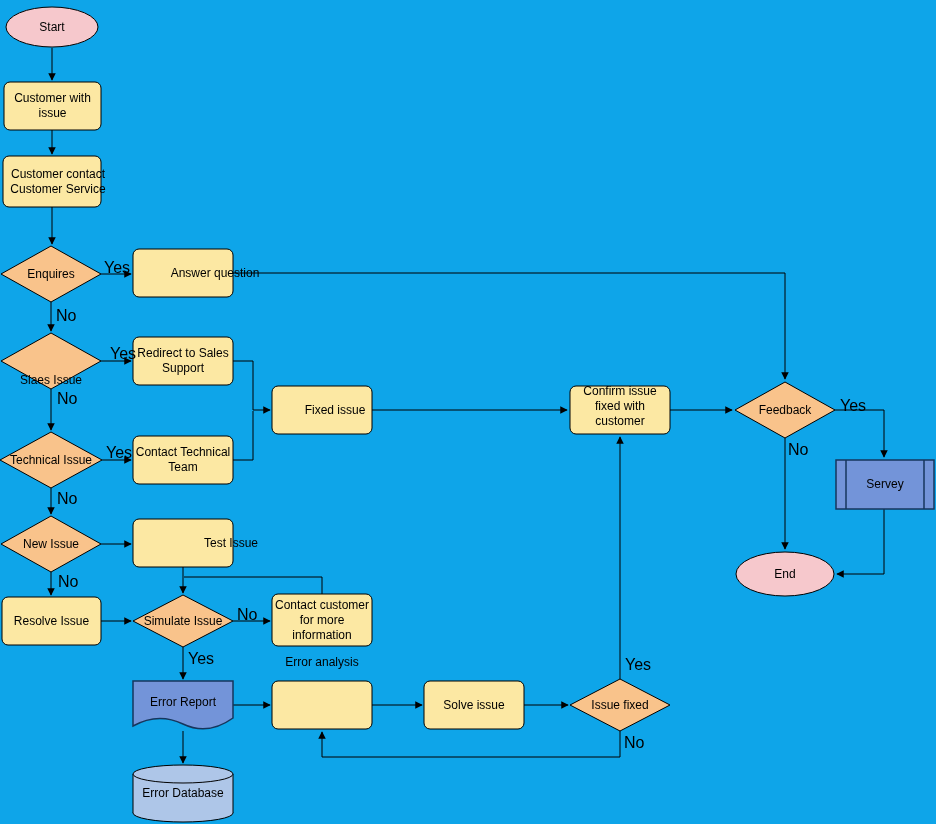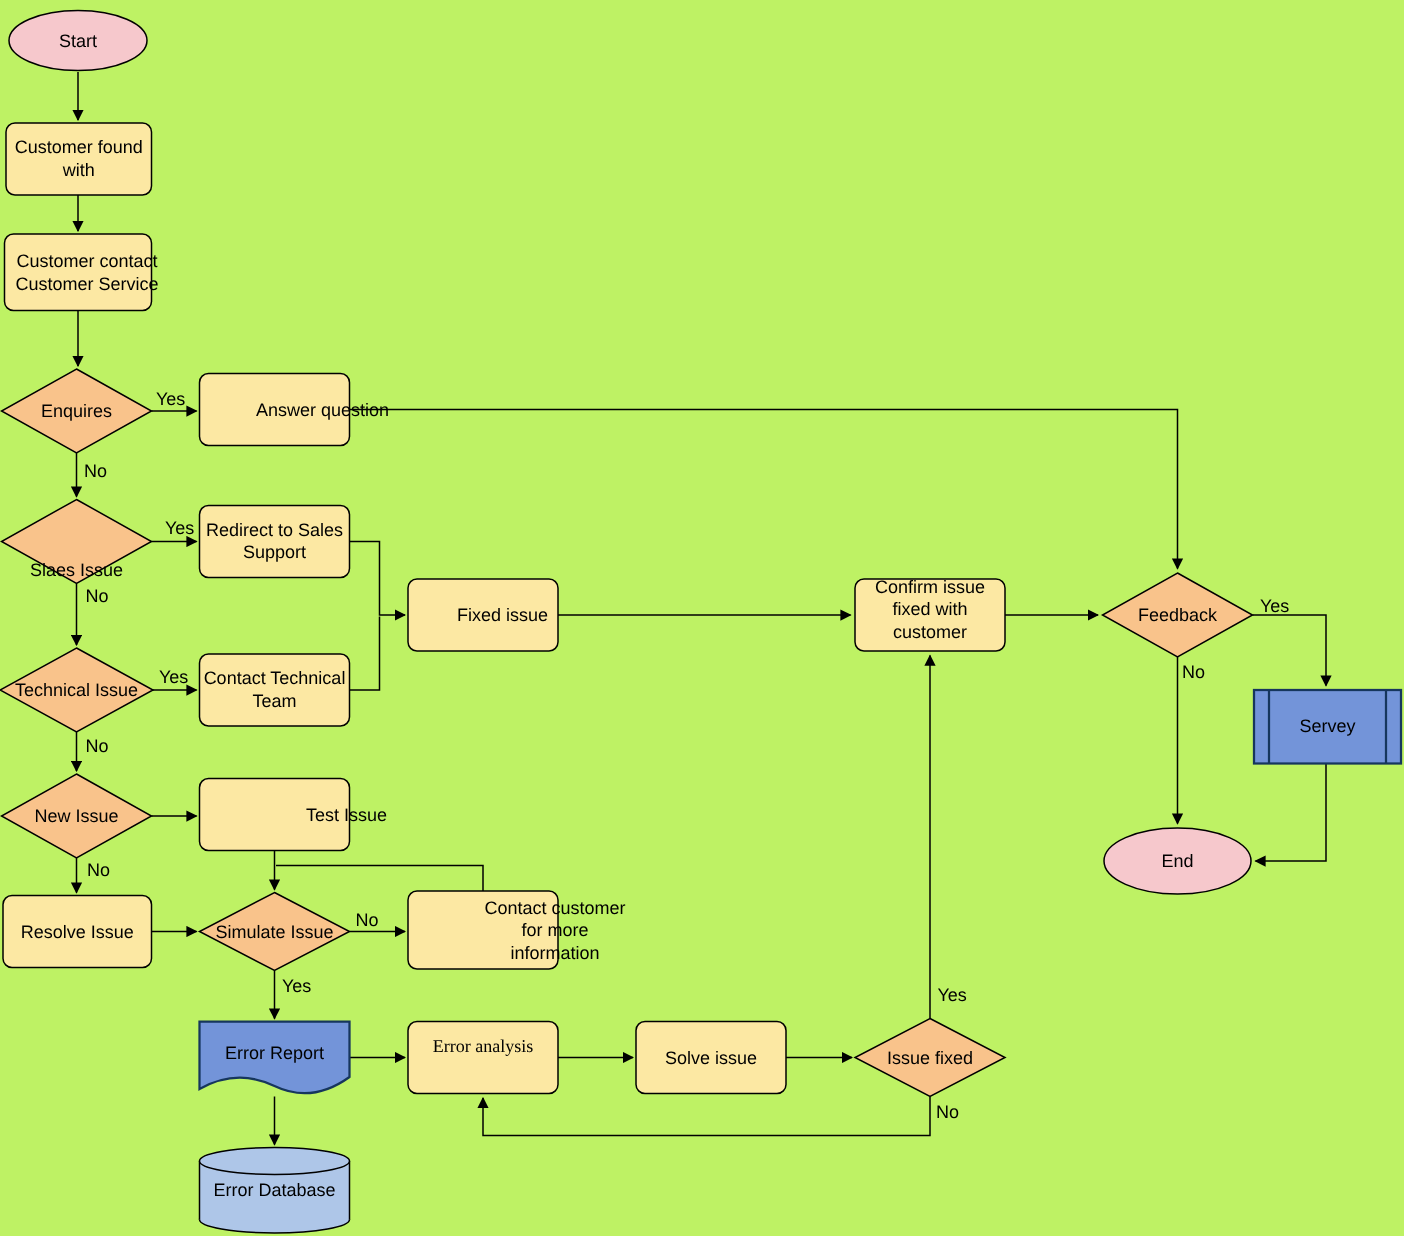--- a/index.html
+++ b/index.html
@@ -1,19 +1,19 @@
 <!DOCTYPE html>
 <html><head>
 <meta charset="utf-8">
 <style>
   html,body{margin:0;padding:0;background:#ffffff;}
-  .canvas{position:relative;width:936px;height:824px;background:#bef264;font-family:"Liberation Sans",sans-serif;overflow:hidden;}
+  .canvas{position:relative;width:936px;height:824px;background:#0ea5e9;font-family:"Liberation Sans",sans-serif;overflow:hidden;}
   .canvas svg{position:absolute;left:0;top:0;}
   .node-label{position:absolute;display:flex;align-items:center;justify-content:center;text-align:center;font-size:12px;line-height:1.25;color:#000;pointer-events:none;}
-  .edge-label{position:absolute;font-size:12px;color:#000;white-space:nowrap;}
+  .edge-label{position:absolute;font-size:16px;color:#000;white-space:nowrap;}
   .edge{stroke:#000;fill:none;stroke-width:1;}
   .shape{stroke:#000;stroke-width:1;}
   .blue-shape{stroke:#16365d;stroke-width:1.5;}
 </style>
 </head>
 <body>
 
 <div class="canvas">
 
   <svg width="936" height="824" viewBox="0 0 936 824">
@@ -84,40 +84,40 @@
     <g>
       <ellipse class="shape" cx="183" cy="813" rx="50" ry="9" fill="#aec6e8"></ellipse>
       <rect x="133" y="774" width="100" height="39" stroke="none" fill="#aec6e8"></rect>
       <line class="shape" x1="133" y1="774" x2="133" y2="813"></line>
       <line class="shape" x1="233" y1="774" x2="233" y2="813"></line>
       <ellipse class="shape" cx="183" cy="774" rx="50" ry="9" fill="#aec6e8"></ellipse>
     </g>
   </svg>
 
   <div class="node-label" style="left:6px;top:7px;width:92px;height:41px;">Start</div>
-  <div class="node-label" style="left:4px;top:82px;width:97px;height:48px;">Customer found with</div>
+  <div class="node-label" style="left:4px;top:82px;width:97px;height:48px;">Customer with issue</div>
   <div class="node-label" style="left:3px;top:156px;width:110px;height:51px;">Customer contact Customer Service</div>
   <div class="node-label" style="left:1px;top:246px;width:100px;height:56px;">Enquires</div>
   <div class="node-label" style="left:133px;top:249px;width:100px;height:48px;padding-left:32px;">Answer question</div>
   <div class="node-label" style="left:1px;top:352px;width:100px;height:56px;">Slaes Issue</div>
   <div class="node-label" style="left:133px;top:337px;width:100px;height:48px;">Redirect to Sales Support</div>
   <div class="node-label" style="left:0px;top:432px;width:102px;height:56px;">Technical Issue</div>
   <div class="node-label" style="left:133px;top:436px;width:100px;height:48px;">Contact Technical Team</div>
   <div class="node-label" style="left:272px;top:386px;width:100px;height:48px;margin-left:13px;">Fixed issue</div>
   <div class="node-label" style="left:570px;top:382px;width:100px;height:48px;">Confirm issue fixed with customer</div>
   <div class="node-label" style="left:735px;top:382px;width:100px;height:56px;">Feedback</div>
   <div class="node-label" style="left:836px;top:460px;width:98px;height:49px;">Servey</div>
   <div class="node-label" style="left:736px;top:552px;width:98px;height:44px;">End</div>
   <div class="node-label" style="left:1px;top:516px;width:100px;height:56px;">New Issue</div>
   <div class="node-label" style="left:133px;top:519px;width:100px;height:48px;margin-left:48px;">Test Issue</div>
   <div class="node-label" style="left:2px;top:597px;width:99px;height:48px;">Resolve Issue</div>
   <div class="node-label" style="left:133px;top:595px;width:100px;height:52px;">Simulate Issue</div>
-  <div class="node-label" style="left:272px;top:594px;width:100px;height:52px;padding-left:48px;">Contact customer for more information</div>
+  <div class="node-label" style="left:272px;top:594px;width:100px;height:52px;">Contact customer for more information</div>
   <div class="node-label" style="left:133px;top:681px;width:100px;height:42px;">Error Report</div>
-  <div class="node-label" style="left:272px;top:681px;width:100px;height:33px;font-family:Liberation Serif, serif;">Error analysis</div>
+  <div class="node-label" style="left:272px;top:646px;width:100px;height:33px;">Error analysis</div>
   <div class="node-label" style="left:424px;top:681px;width:100px;height:48px;">Solve issue</div>
   <div class="node-label" style="left:570px;top:679px;width:100px;height:52px;">Issue fixed</div>
   <div class="node-label" style="left:133px;top:770px;width:100px;height:46px;">Error Database</div>
 
   <div class="edge-label" style="left:104px;top:259px;">Yes</div>
   <div class="edge-label" style="left:56px;top:307px;">No</div>
   <div class="edge-label" style="left:110px;top:345px;">Yes</div>
   <div class="edge-label" style="left:57px;top:390px;">No</div>
   <div class="edge-label" style="left:106px;top:444px;">Yes</div>
   <div class="edge-label" style="left:57px;top:490px;">No</div>

